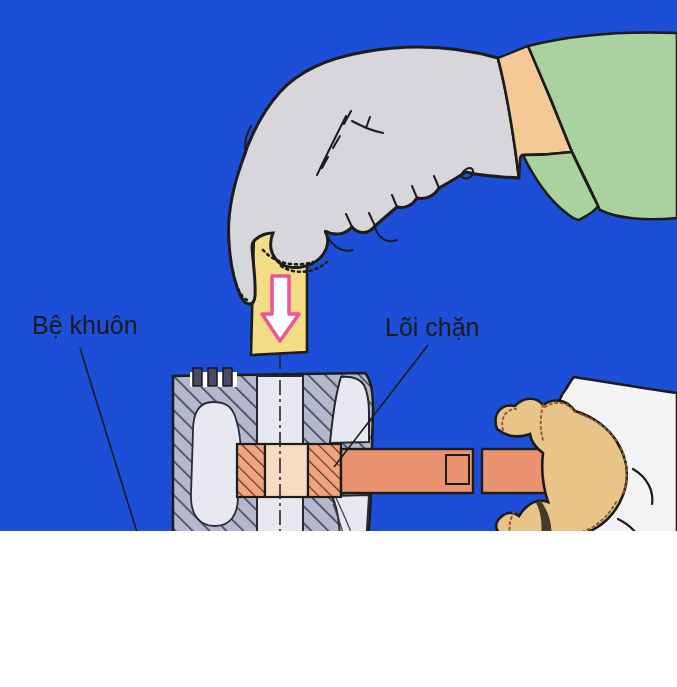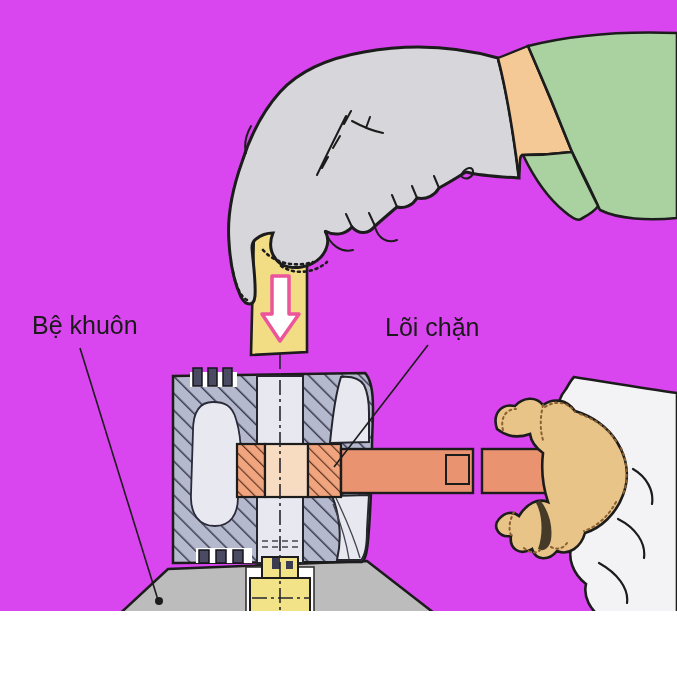--- a/index.html
+++ b/index.html
@@ -1,16 +1,16 @@
 <!DOCTYPE html>
 <html><head>
 <meta charset="utf-8">
 <style>
   html,body{margin:0;padding:0;background:#ffffff;}
-  .stage{position:relative;width:677px;height:611px;background:#d946ef;overflow:hidden;
+  .stage{position:relative;width:677px;height:531px;background:#1d4ed8;overflow:hidden;
          font-family:"Liberation Sans","DejaVu Sans",sans-serif;}
   svg{position:absolute;left:0;top:0;}
   .label{font-family:"Liberation Sans","DejaVu Sans",sans-serif;font-size:25px;fill:#1a1a1a;}
 </style>
 </head>
 <body>
 
 <div class="stage">
 <svg width="677" height="687" viewBox="0 0 677 687" xmlns="http://www.w3.org/2000/svg">
   <defs>

